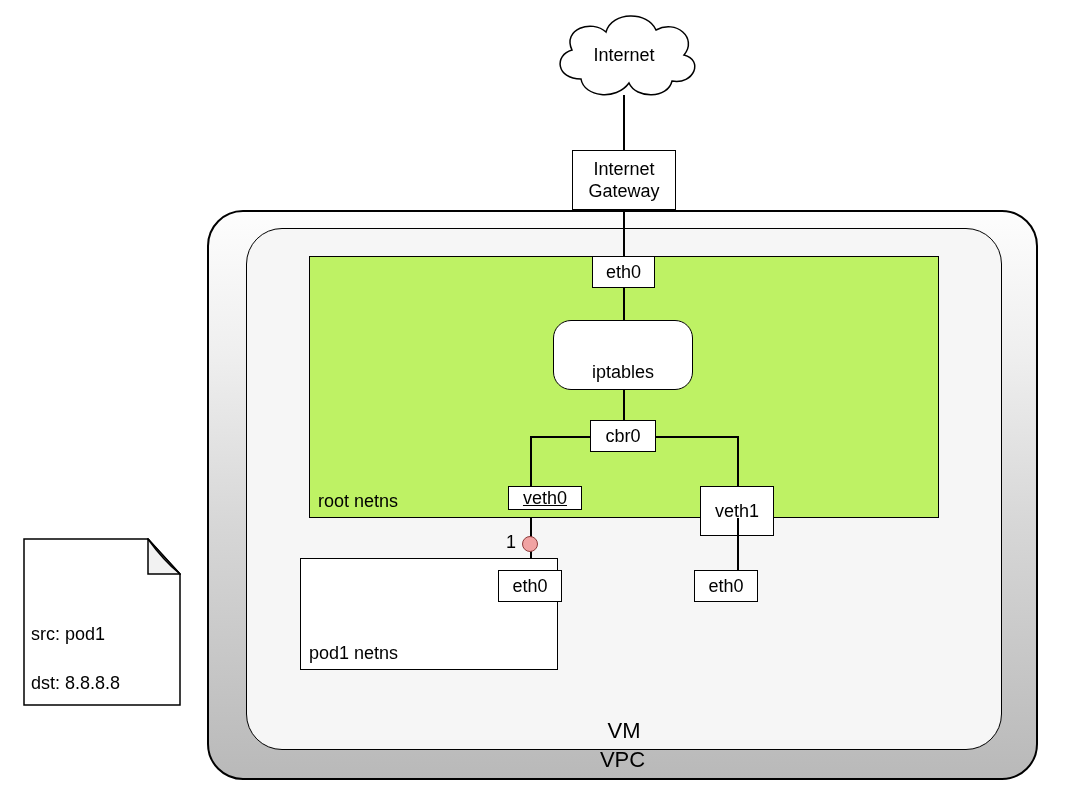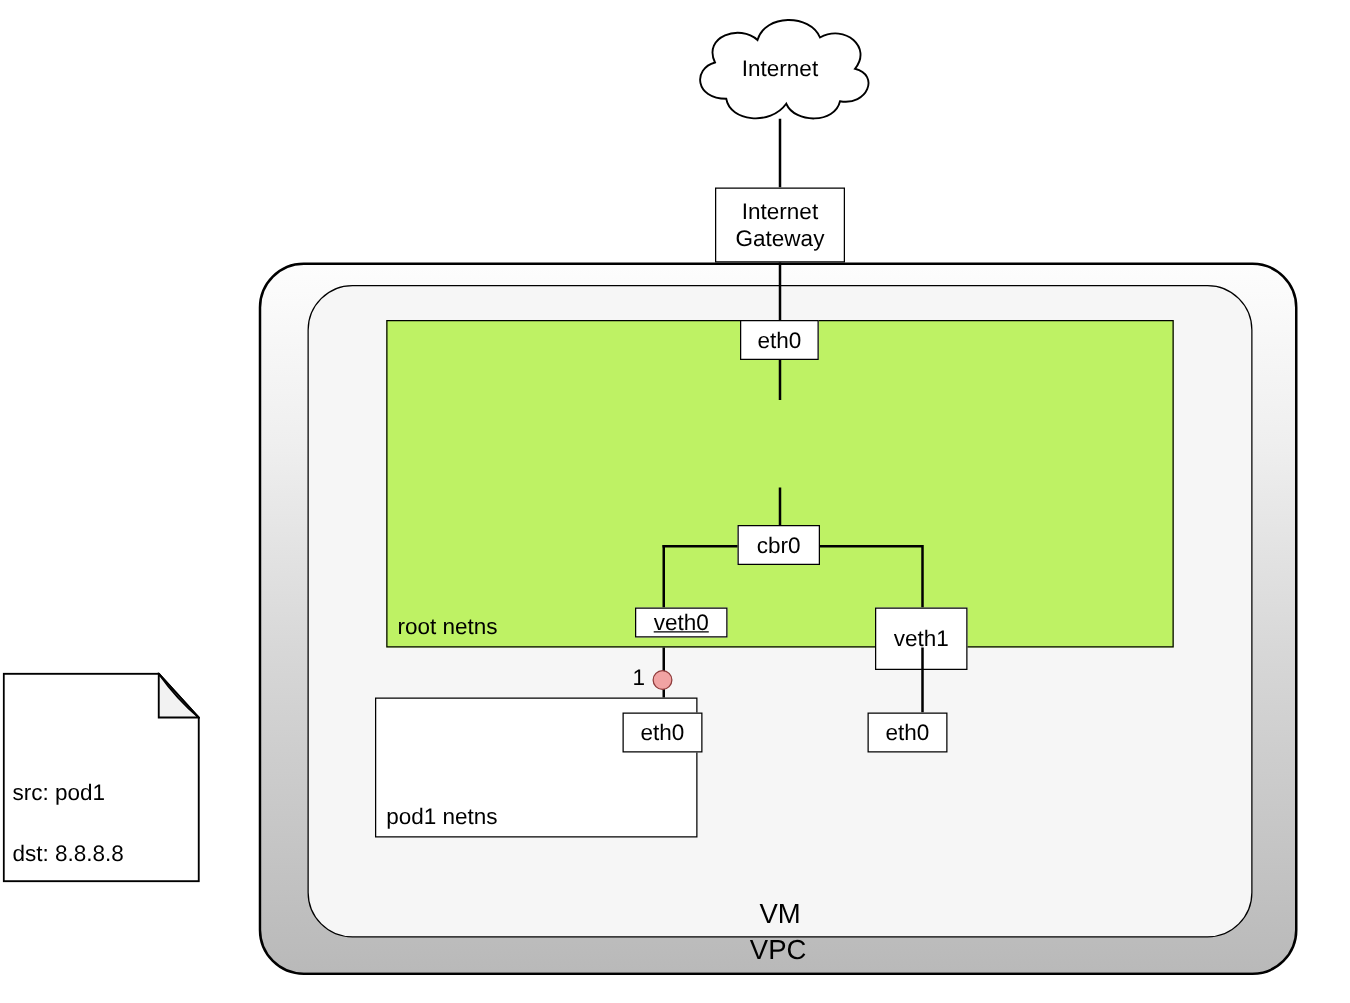--- a/index.html
+++ b/index.html
@@ -67,20 +67,21 @@
       background: #f1a3a3;
       border: 1.5px solid #8e3b3b;
     }
     .marker-label {
       position: absolute;
       font-size: 18px;
     }
     .note {
       position: absolute;
       background: #ffffff;
+      margin-left: 21px;
     }
     .note .note-text {
       position: absolute;
       left: 8px;
       top: 60px;
       line-height: 1.35;
       white-space: pre-line;
     }
     .cloud {
       position: absolute;
@@ -129,20 +130,23 @@
   <div class="box" style="left:309px; top:256px; width:630px; height:262px; background:#bef264;">
     <span class="bl-label">root netns</span>
   </div>
 
   <div class="box" style="left:592px; top:256px; width:63px; height:32px;">
     <span>eth0</span>
   </div>
 
   <div class="line vline" style="left:623px; top:288px; height:32px;"></div>
 
+  <div class="box rounded" style="left:553px; top:320px; width:140px; height:70px; justify-content:flex-end; padding-bottom:6px;">
+    <span>iptables</span>
+  </div>
 
   <div class="line vline" style="left:623px; top:390px; height:30px;"></div>
 
   <div class="box" style="left:590px; top:420px; width:66px; height:32px;">
     <span>cbr0</span>
   </div>
 
   <div class="line hline" style="left:530px; top:436px; width:60px;"></div>
 
   <div class="line hline" style="left:656px; top:436px; width:82px;"></div>

